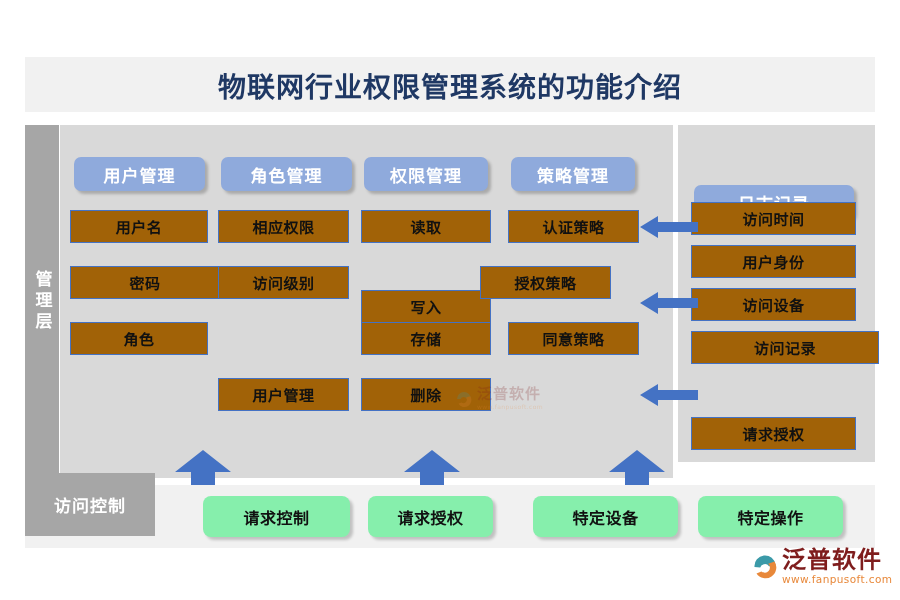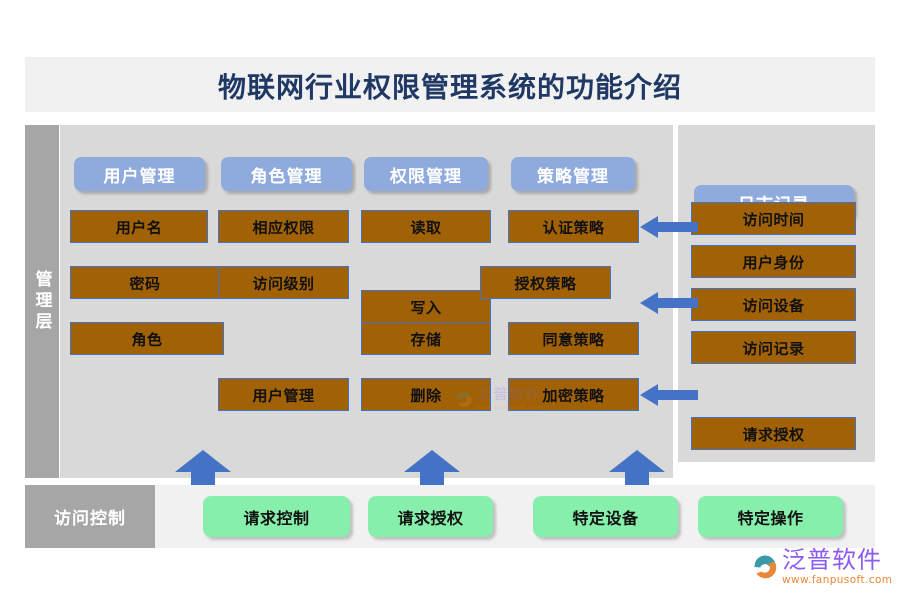--- a/index.html
+++ b/index.html
@@ -138,21 +138,21 @@
     position: absolute;
     left: 25px;
     top: 485px;
     width: 850px;
     height: 63px;
     background: #f1f1f1;
   }
   .ac-sidebar {
     position: absolute;
     left: 25px;
-    top: 485px;
+    top: 473px;
     width: 130px;
     height: 63px;
     background: #a6a6a6;
     display: flex;
     align-items: center;
     justify-content: center;
   }
   .ac-sidebar-label {
     color: #ffffff;
     font-size: 17px;
@@ -195,22 +195,22 @@
     margin-right: 4px;
     flex: 0 0 auto;
   }
   .logo-textblock {
     display: flex;
     flex-direction: column;
     line-height: 1;
   }
   .logo-name {
     font-size: 24px;
-    font-weight: normal;
-    color: #8b5cf6;
+    font-weight: bold;
+    color: #7f1d1d;
     letter-spacing: 1px;
   }
   .logo-url {
     font-size: 10.5px;
     color: #e8883a;
     letter-spacing: 0.4px;
     margin-top: 2px;
   }
 
   .logo-watermark {
@@ -241,21 +241,21 @@
 
   <div class="pill" style="left:74px; top:157px; width:131px;">
     <span class="pill-label">用户管理</span>
   </div>
   <div class="cell" style="left:70px; top:210px; width:138px;">
     <span class="cell-label">用户名</span>
   </div>
   <div class="cell" style="left:70px; top:266px; width:150px;">
     <span class="cell-label">密码</span>
   </div>
-  <div class="cell" style="left:70px; top:322px; width:154px;align-items:center;">
+  <div class="cell" style="left:70px; top:322px; width:138px;align-items:center;">
     <span class="cell-label">角色</span>
   </div>
 
   <div class="pill" style="left:221px; top:157px; width:131px;">
     <span class="pill-label">角色管理</span>
   </div>
   <div class="cell" style="left:218px; top:210px; width:131px;">
     <span class="cell-label">相应权限</span>
   </div>
   <div class="cell" style="left:218px; top:266px; width:131px;">
@@ -286,37 +286,34 @@
   </div>
   <div class="cell" style="left:508px; top:210px; width:131px;">
     <span class="cell-label">认证策略</span>
   </div>
   <div class="cell" style="left:480px; top:266px; width:131px;">
     <span class="cell-label">授权策略</span>
   </div>
   <div class="cell" style="left:508px; top:322px; width:131px;">
     <span class="cell-label">同意策略</span>
   </div>
-  <div class="cell" style="left:508px; top:378px; width:131px;">
-    <span class="cell-label">加密策略</span>
-  </div>
 
   <div class="pill" style="left:694px; top:157px; width:160px;margin-top:28px;">
     <span class="pill-label">日志记录</span>
   </div>
   <div class="cell" style="left:691px; top:202px; width:165px;">
     <span class="cell-label">访问时间</span>
   </div>
   <div class="cell" style="left:691px; top:245px; width:165px;">
     <span class="cell-label">用户身份</span>
   </div>
   <div class="cell" style="left:691px; top:288px; width:165px;">
     <span class="cell-label">访问设备</span>
   </div>
-  <div class="cell" style="left:691px; top:331px; width:165px;">
+  <div class="cell" style="left:691px; top:331px; width:188px;">
     <span class="cell-label">访问记录</span>
   </div>
   <div class="cell" style="left:691px; top:417px; width:165px;">
     <span class="cell-label">请求授权</span>
   </div>
 
   <div class="arrow-left" style="left:640px; top:215px;">
     <svg viewBox="0 0 58 24" width="58" height="24" xmlns="http://www.w3.org/2000/svg">
       <polygon points="0,12 18,1 18,7 58,7 58,17 18,17 18,23" fill="#4472c4"></polygon>
     </svg>

